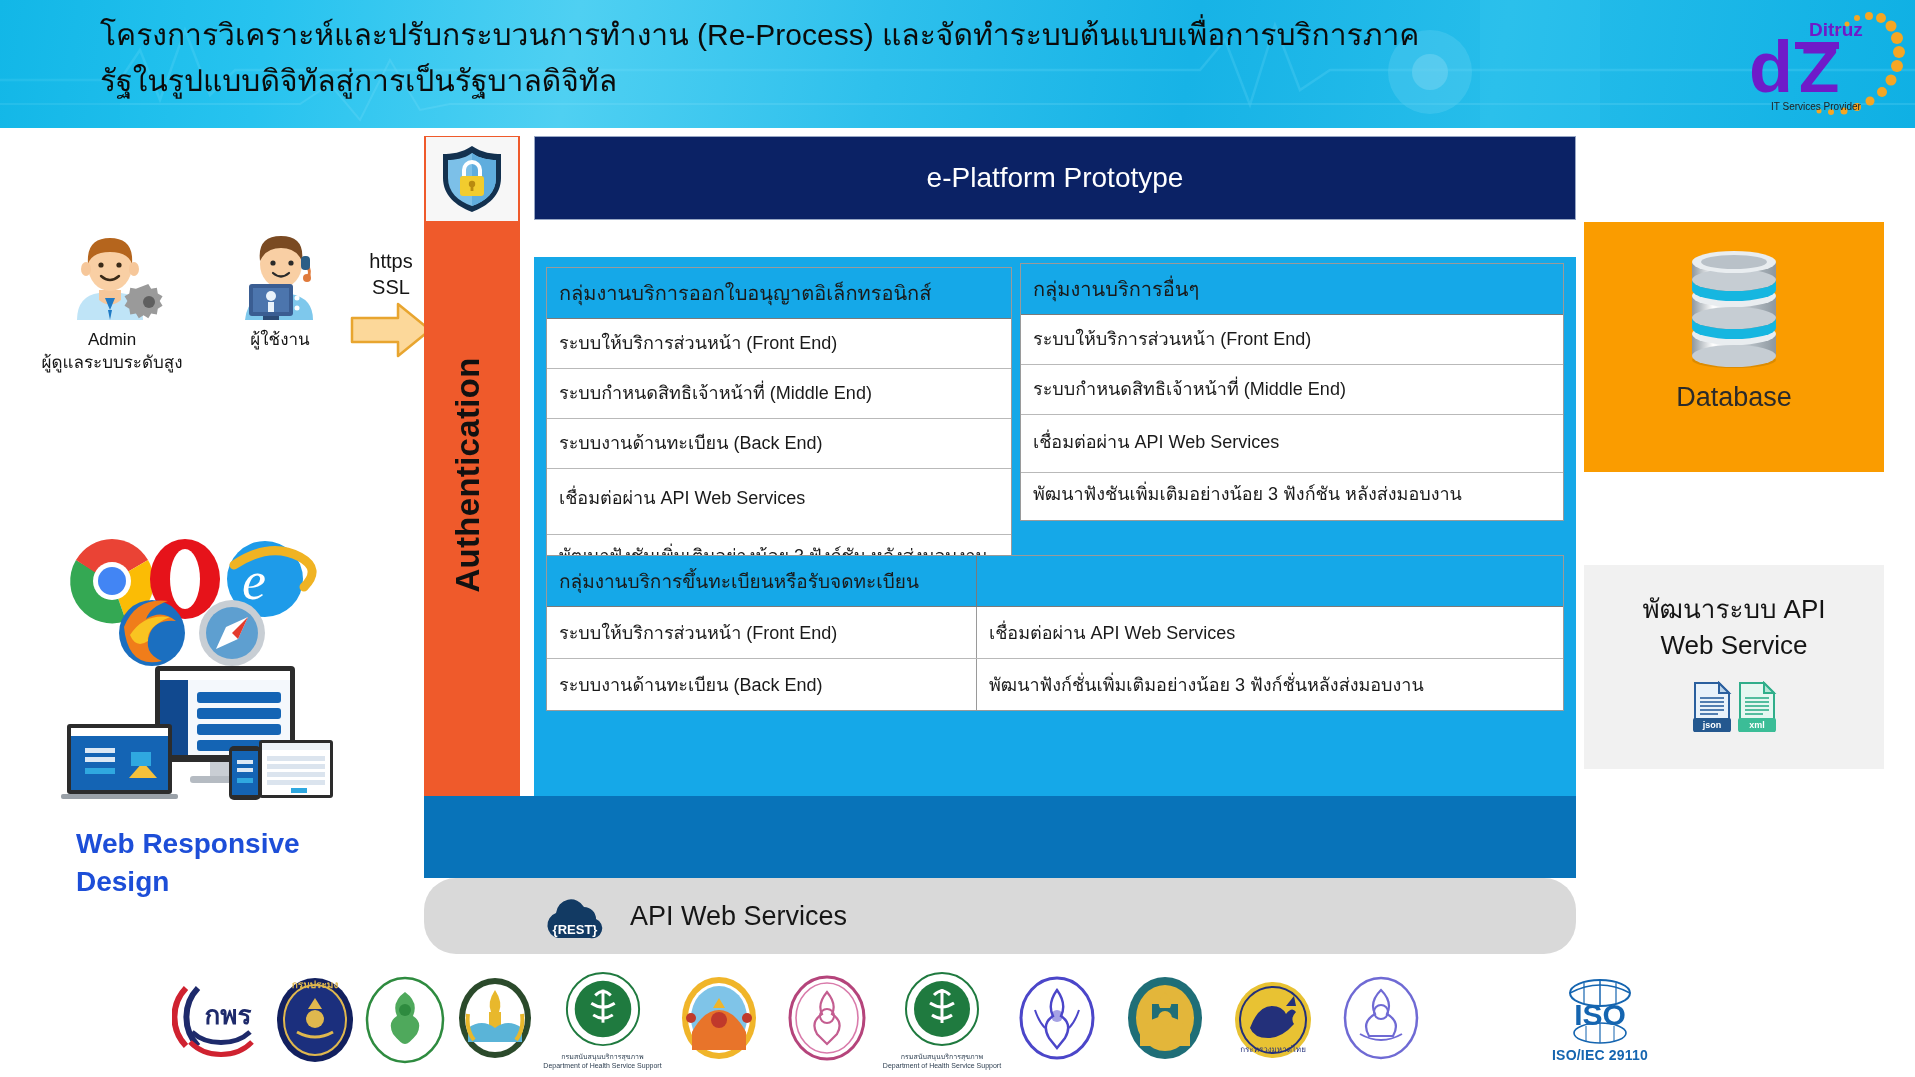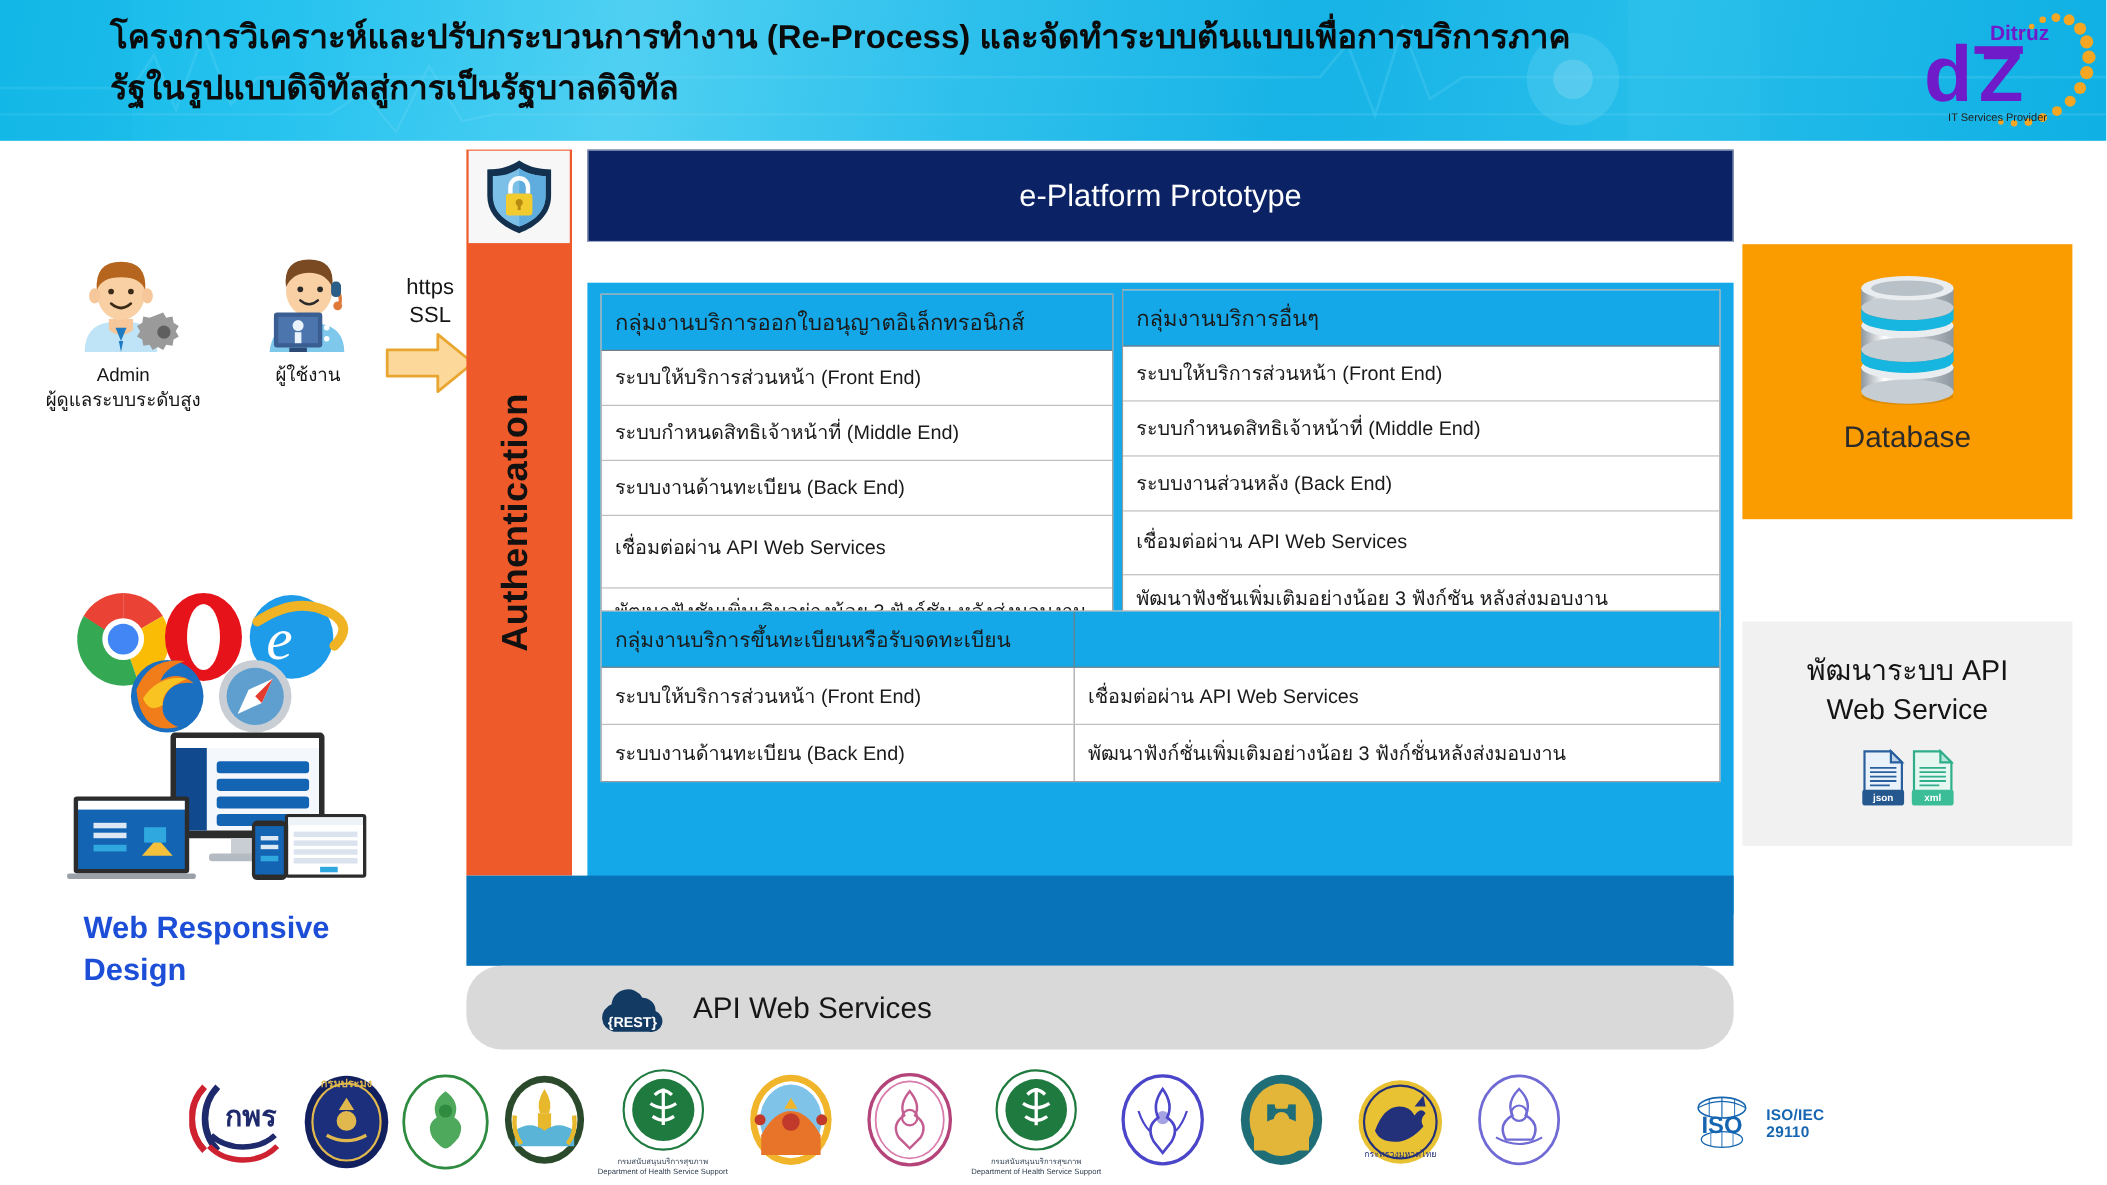--- a/index.html
+++ b/index.html
@@ -14,21 +14,21 @@
   .header {
     position: absolute; left: 0; top: 0; width: 1915px; height: 128px;
     background: linear-gradient(100deg, #13b9e8 0%, #27c3ef 14%, #4fd0f2 30%, #2ec0ec 46%, #17b3e6 62%, #26bdea 78%, #0fb0e4 100%);
     overflow: hidden;
   }
   .header-wave {
     position: absolute; left: 0; top: 0; width: 1915px; height: 128px; opacity: .35;
   }
   .header-title {
     position: absolute; left: 100px; top: 12px; width: 1620px;
-    font-size: 30px; line-height: 46px; color: #0b0b0b; font-weight: 700;
+    font-size: 30px; line-height: 46px; color: #0b0b0b; font-weight: 400;
   }
   .header-logo {
     position: absolute; right: 8px; top: 2px; width: 170px; height: 124px;
   }
 
   
   .actor { position: absolute; text-align: center; }
   .actor-caption { font-size: 17px; color: #141414; line-height: 23px; white-space: nowrap; }
   .admin-actor { left: 22px; top: 228px; width: 180px; }
   .user-actor  { left: 205px; top: 228px; width: 150px; }
@@ -132,21 +132,21 @@
   
   .logo-strip {
     position: absolute; left: 0; top: 962px; width: 1915px; height: 115px;
     display: flex; align-items: center;
   }
   .logo-item {
     position: relative; height: 100px; display: flex; flex-direction: column;
     align-items: center; justify-content: center;
   }
   .logo-cap { font-size: 7px; color: #2d3e50; line-height: 9px; text-align: center; margin-top: 2px; }
-  .iso-wrap { display: flex; flex-direction: row; align-items: center; }
+  .iso-wrap { display: flex; flex-direction: column; align-items: center; }
   .iso-text { font-size: 14px; font-weight: bold; color: #1565b0; letter-spacing: .2px; margin-top: 2px; }
 </style>
 </head>
 <body>
 
 <div id="root">
 
   <div class="header">
     <svg class="header-wave" viewBox="0 0 1915 128" preserveAspectRatio="none">
       <path d="M0,80 L120,80 L140,50 L160,100 L185,30 L210,95 L235,70 L1200,70 L1225,40 L1250,105 L1275,25 L1300,90 L1330,70 L1915,70" fill="none" stroke="#7fe2fb" stroke-width="2.5" opacity=".55"></path>
@@ -344,21 +344,20 @@
       <div class="row">ระบบกำหนดสิทธิเจ้าหน้าที่ (Middle End)</div>
       <div class="row">ระบบงานด้านทะเบียน (Back End)</div>
       <div class="row" style="padding-top:16px;padding-bottom:22px;">เชื่อมต่อผ่าน API Web Services</div>
       <div class="row" style="padding-top:8px;">พัฒนาฟังชันเพิ่มเติมอย่างน้อย 3 ฟังก์ชัน หลังส่งมอบงาน</div>
     </div>
 
     <div class="tbl" id="tblB">
       <div class="hdr">กลุ่มงานบริการอื่นๆ</div>
       <div class="row">ระบบให้บริการส่วนหน้า (Front End)</div>
       <div class="row">ระบบกำหนดสิทธิเจ้าหน้าที่ (Middle End)</div>
-      <div class="row">ระบบงานส่วนหลัง (Back End)</div>
       <div class="row" style="padding-top:14px;padding-bottom:16px;">เชื่อมต่อผ่าน API Web Services</div>
       <div class="row" style="padding-top:8px;padding-bottom:12px;">พัฒนาฟังชันเพิ่มเติมอย่างน้อย 3 ฟังก์ชัน หลังส่งมอบงาน</div>
     </div>
 
     <div class="tbl" id="tblC">
       <div class="hdr-row">
         <div class="c1">กลุ่มงานบริการขึ้นทะเบียนหรือรับจดทะเบียน</div>
         <div class="c2"></div>
       </div>
       <div class="data-row">

